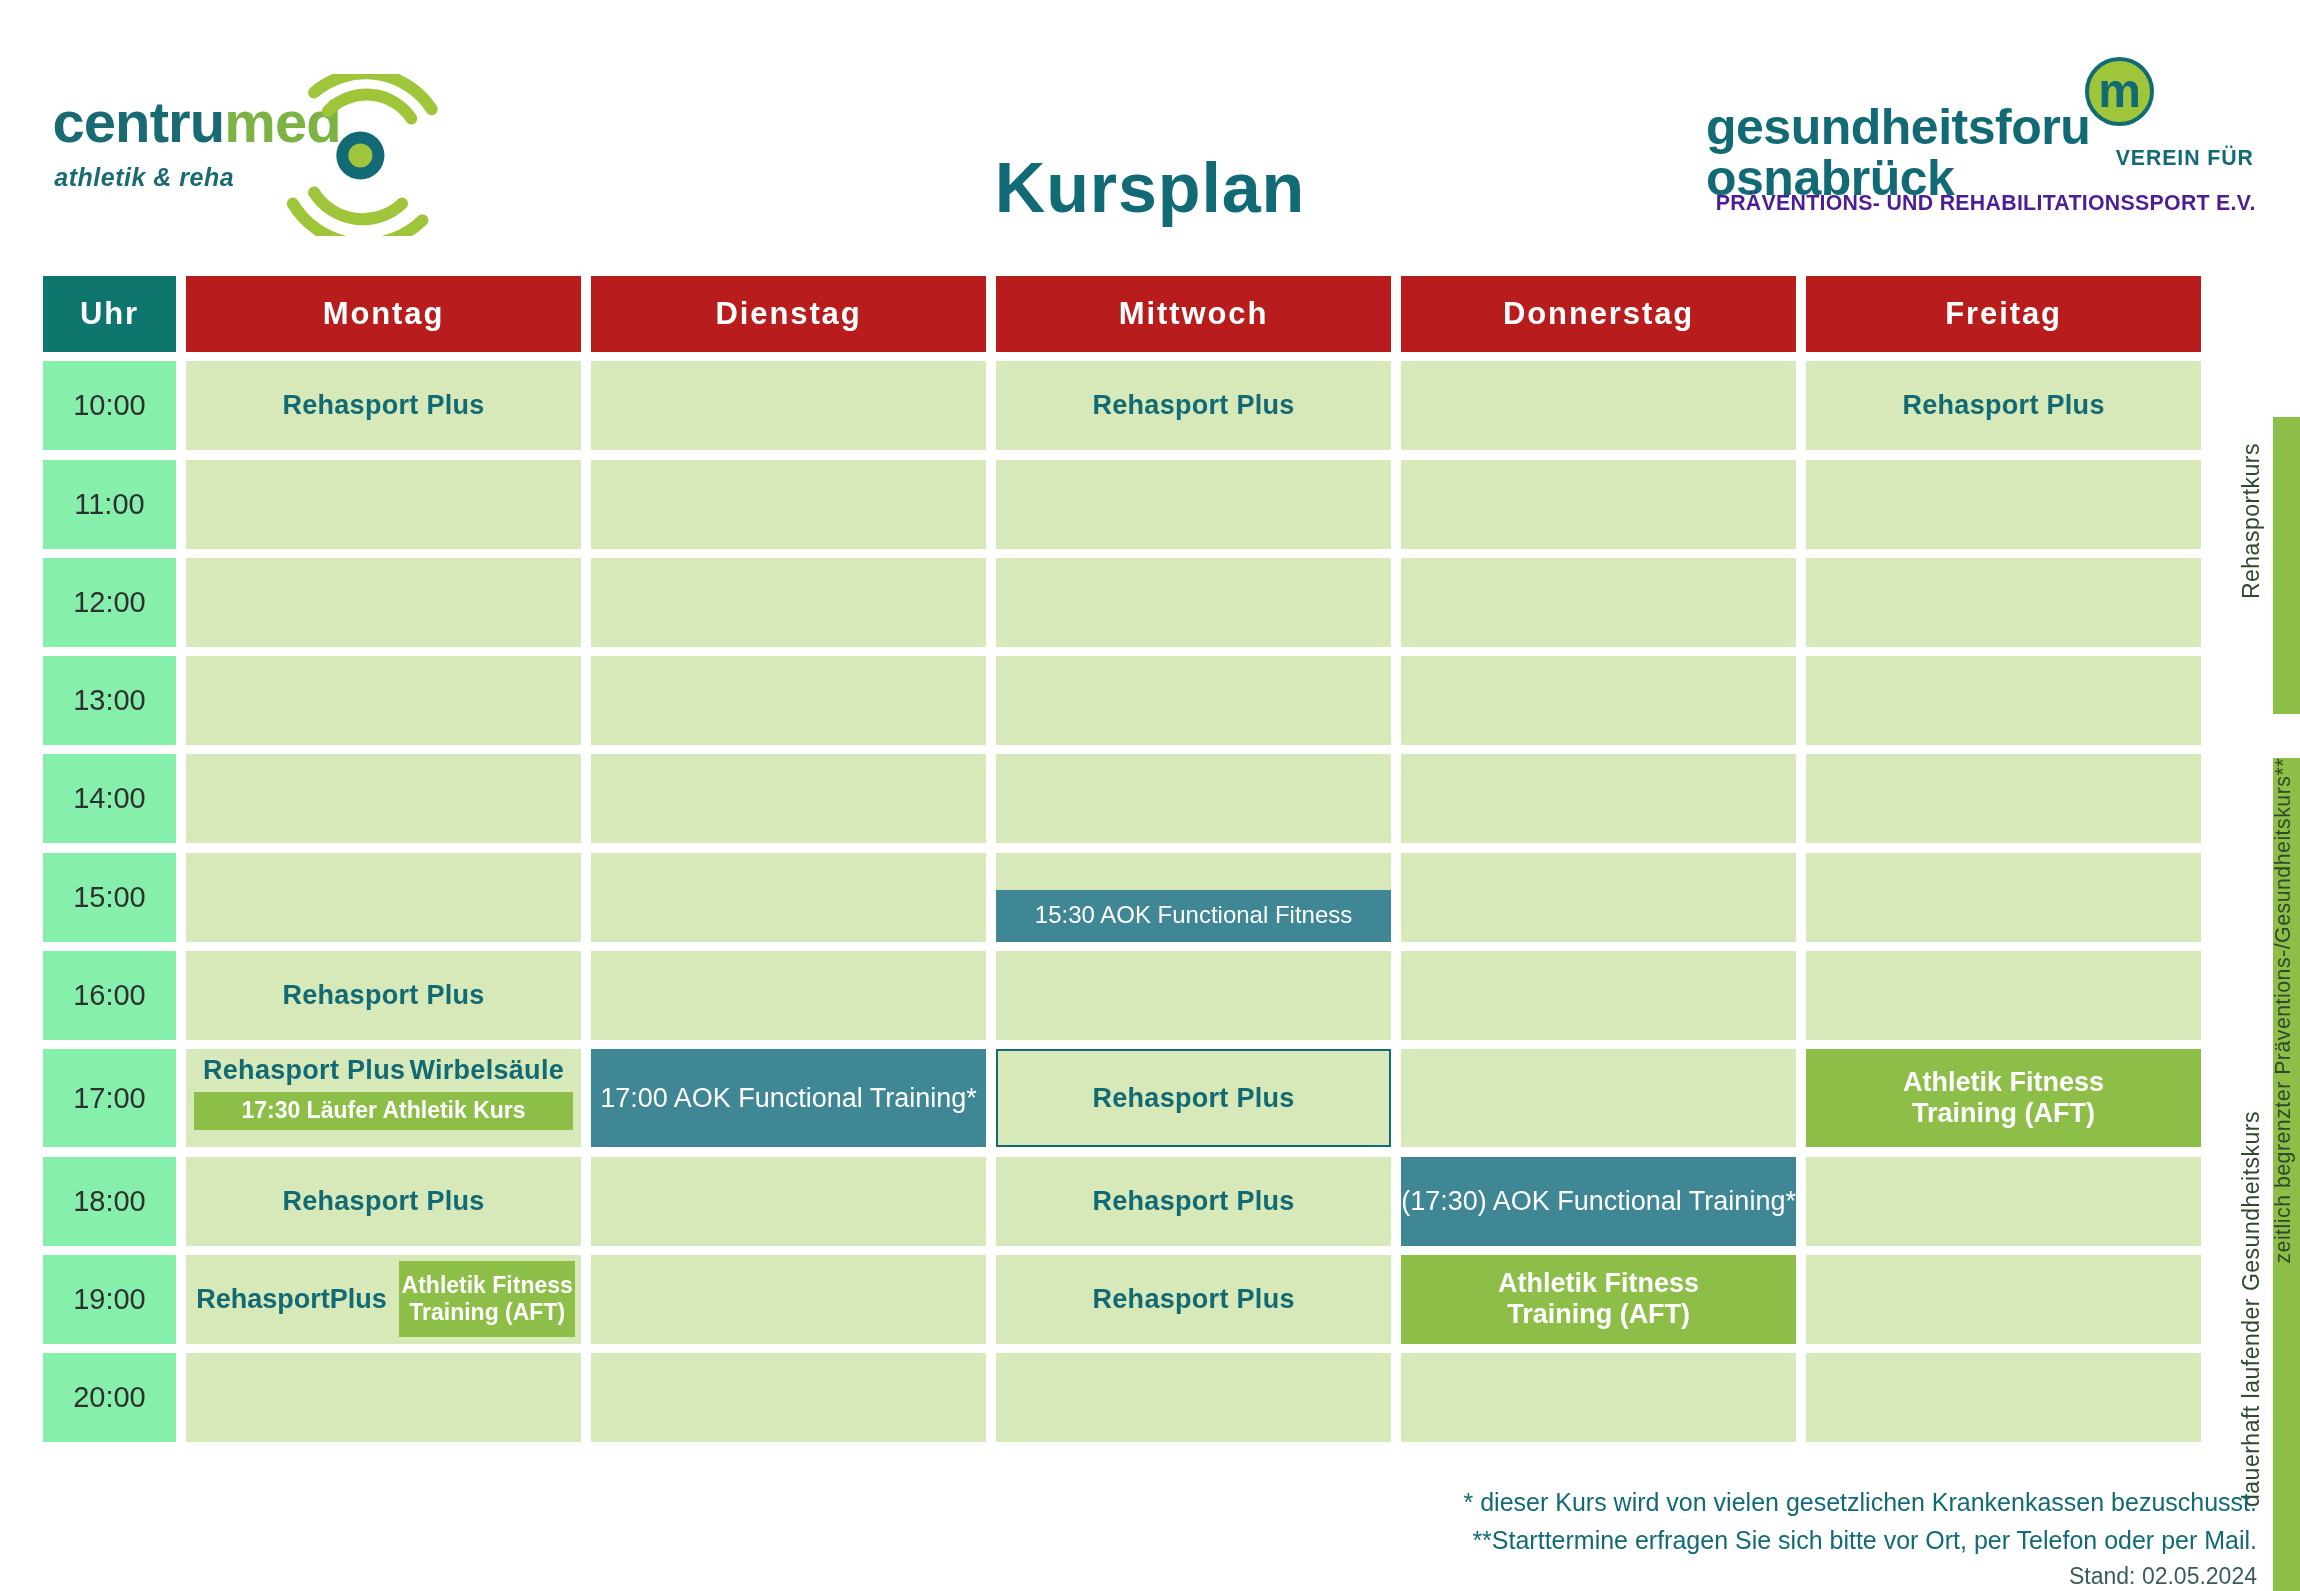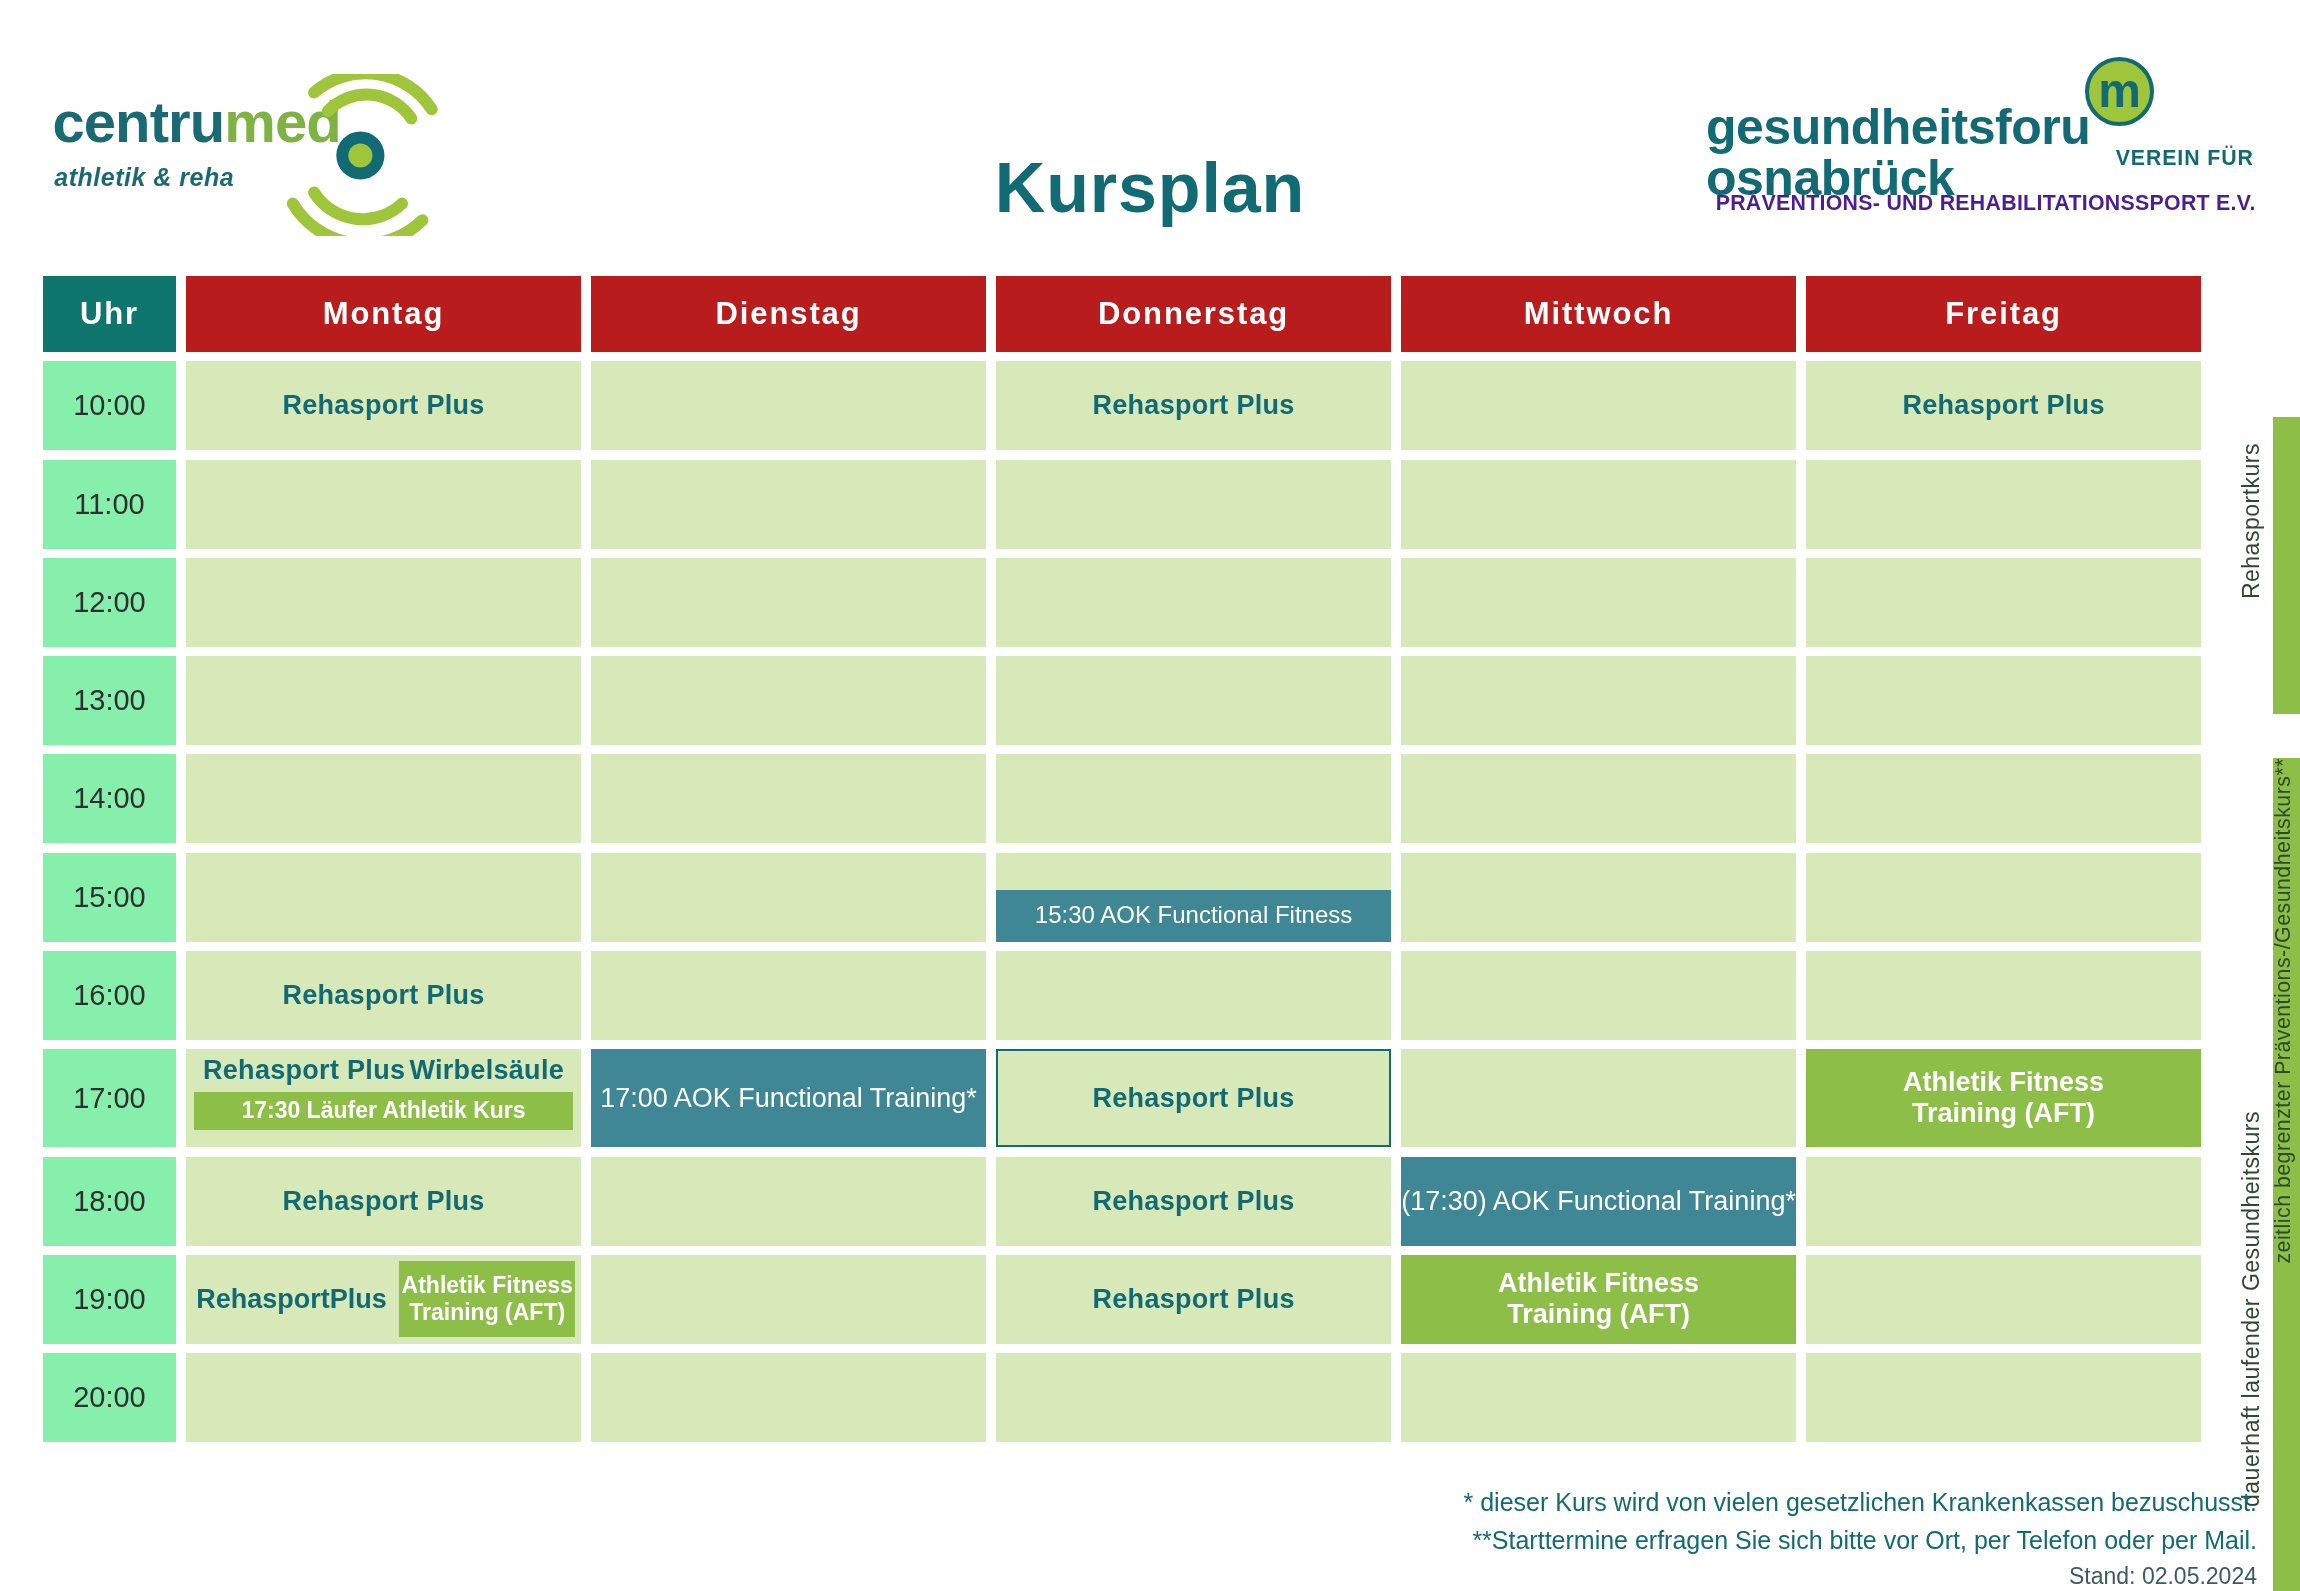--- a/index.html
+++ b/index.html
@@ -339,22 +339,22 @@
       <div class="gf-sub">PRÄVENTIONS- UND REHABILITATIONSSPORT E.V.</div>
     </div>
   </div>
 
   <div class="grid">
 
     <div class="row">
       <div class="cell w-time hdr time">Uhr</div>
       <div class="cell w-day hdr">Montag</div>
       <div class="cell w-day hdr">Dienstag</div>
+      <div class="cell w-day hdr">Mittwoch</div>
       <div class="cell w-day hdr">Donnerstag</div>
-      <div class="cell w-day hdr">Mittwoch</div>
       <div class="cell w-day hdr">Freitag</div>
     </div>
 
     <div class="row">
       <div class="cell w-time timecell">10:00</div>
       <div class="cell w-day daycell">
           <span class="lbl-reha">Rehasport Plus</span>
         </div>
       <div class="cell w-day daycell"></div>
       <div class="cell w-day daycell">

